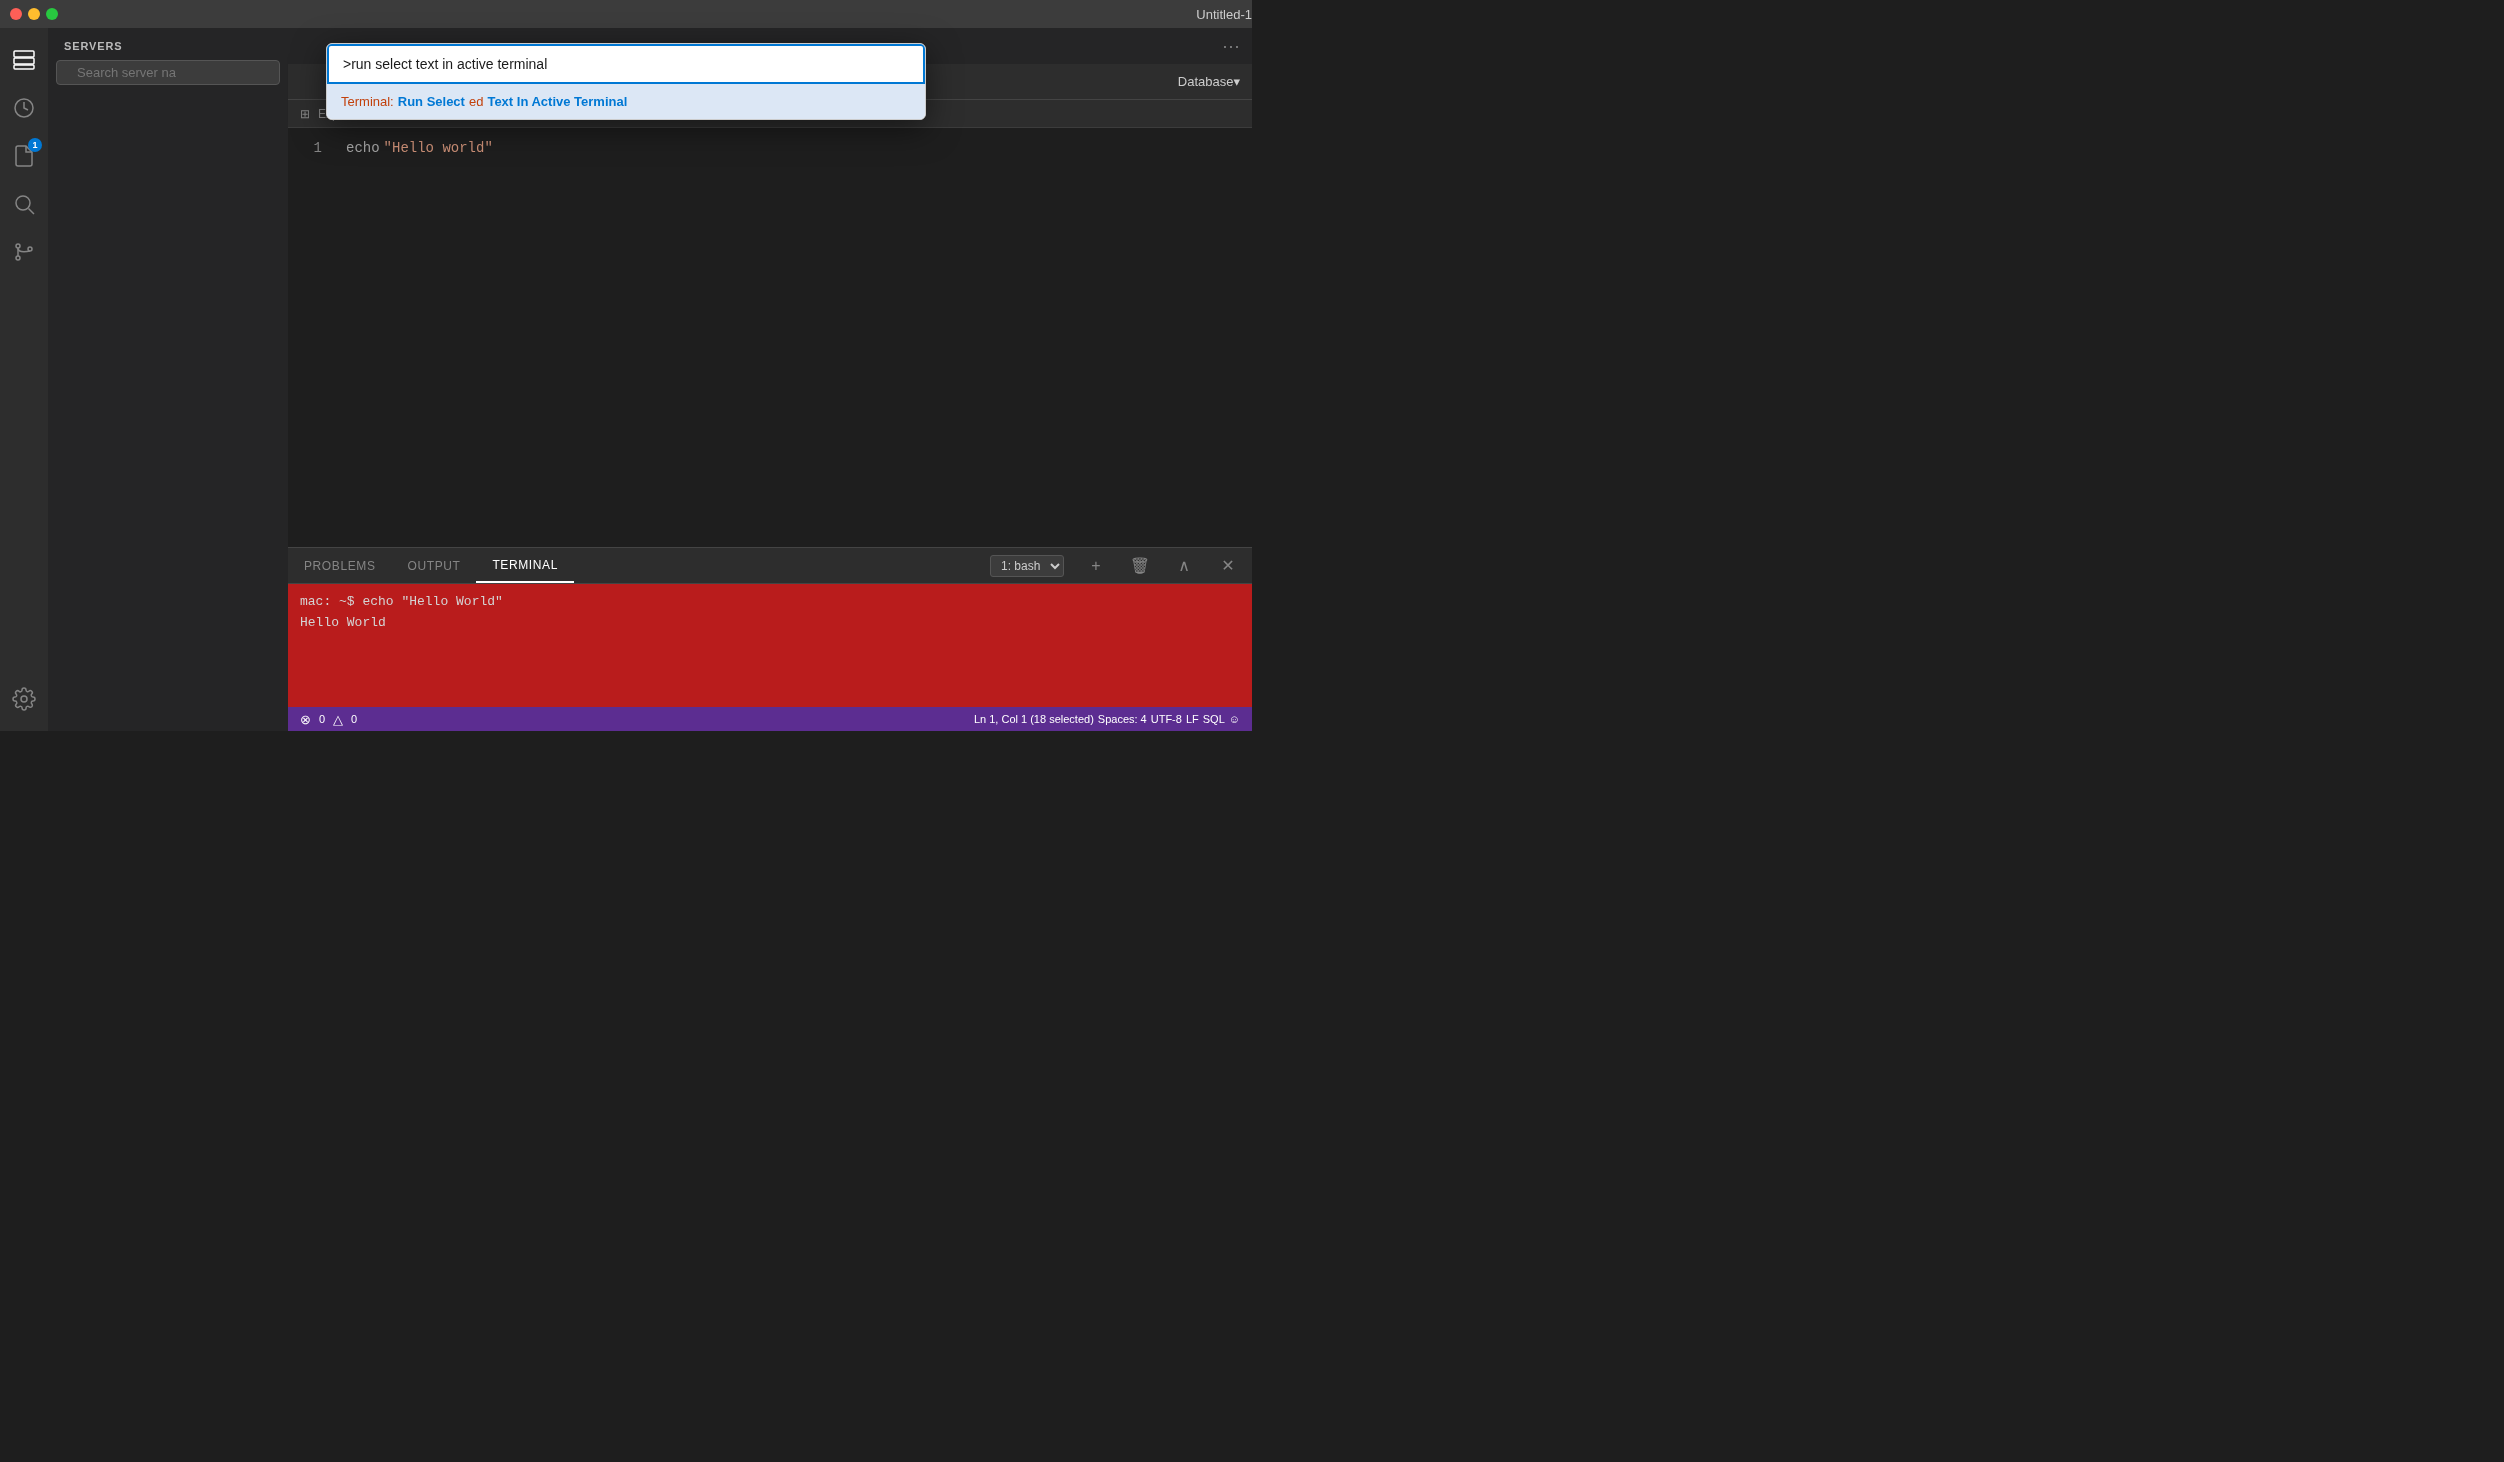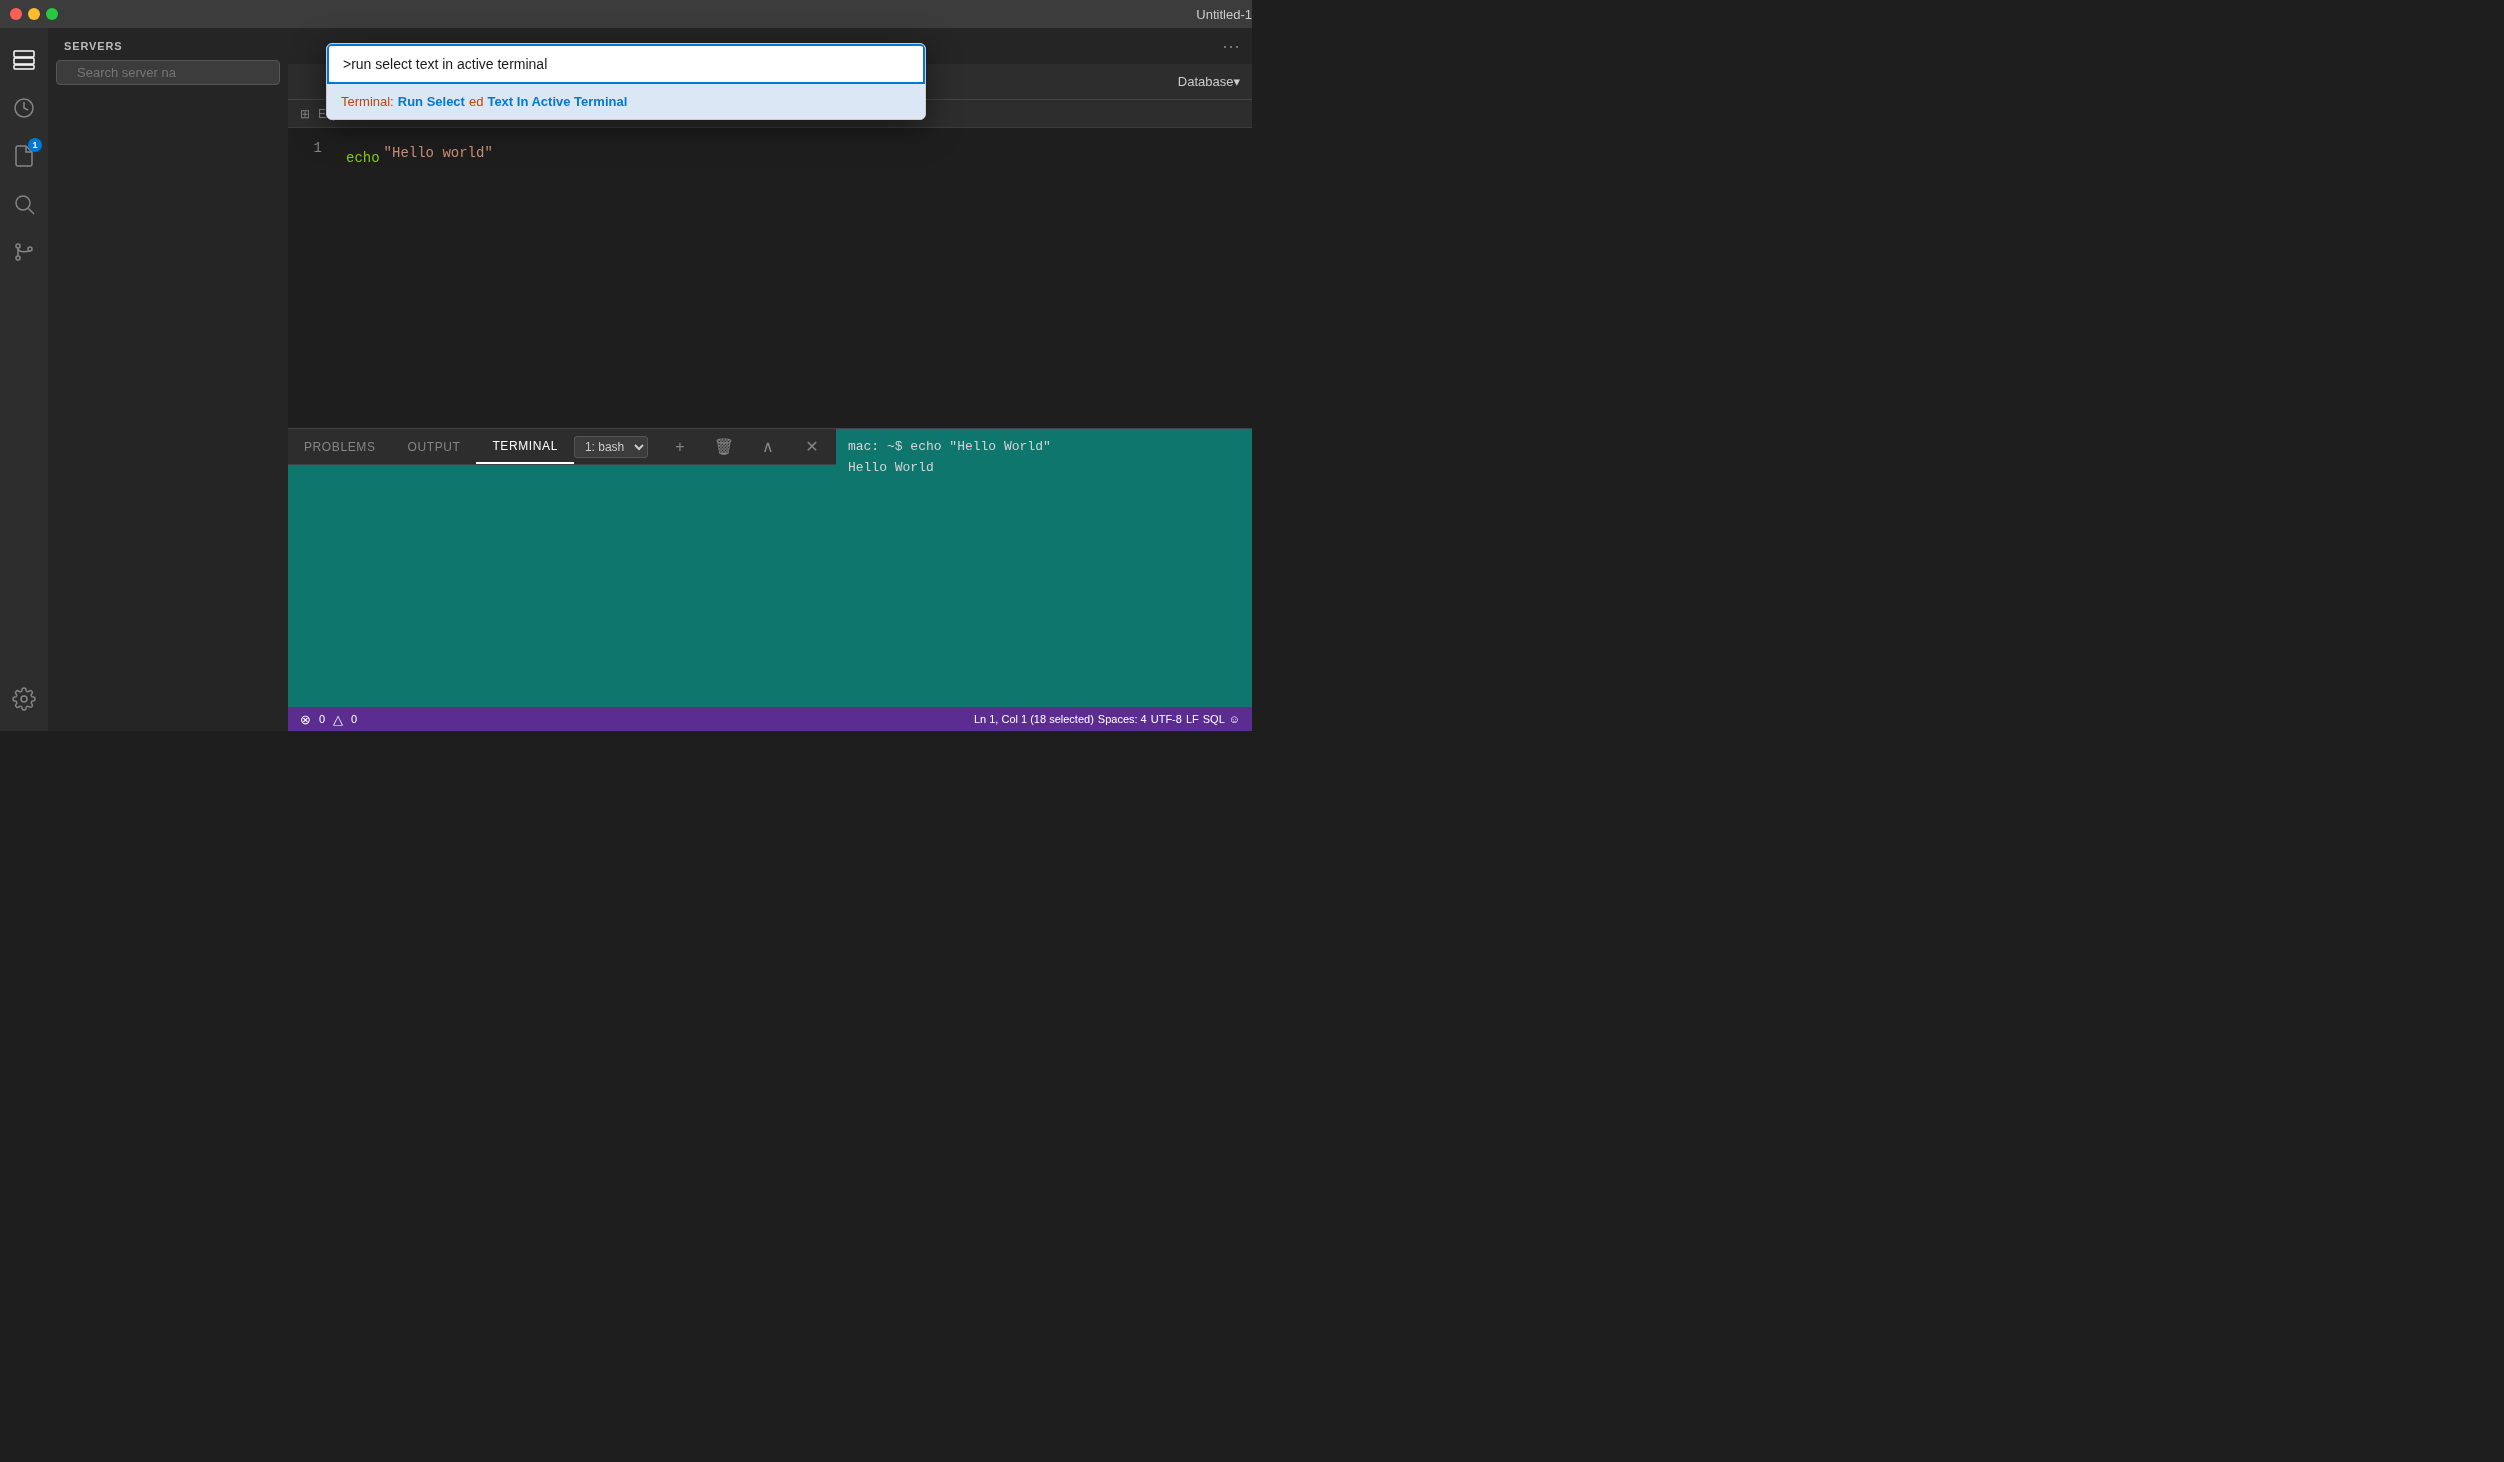--- a/index.html
+++ b/index.html
@@ -268,30 +268,30 @@
       padding-left: 8px;
     }
     .code-line {
       display: flex;
       align-items: center;
       gap: 4px;
       font-size: 14px;
       font-family: 'Menlo', 'Monaco', 'Courier New', monospace;
     }
     .code-string { color: #ce9178; }
-    .code-plain { color: #84cc16; margin-top: 10px; }
+    .code-plain { color: #a3a3a3; }
 
     
     .terminal-panel {
-      background: #0f766e;
+      background: #b91c1c;
       border-top: 1px solid #444;
       flex-shrink: 0;
-      height: 279px;
-      display: flex;
-      flex-direction: row;
+      height: 160px;
+      display: flex;
+      flex-direction: column;
     }
     .terminal-tabs {
       height: 36px;
       background: #2d2d2d;
       display: flex;
       align-items: center;
       border-bottom: 1px solid #444;
       flex-shrink: 0;
     }
     .terminal-tab {

